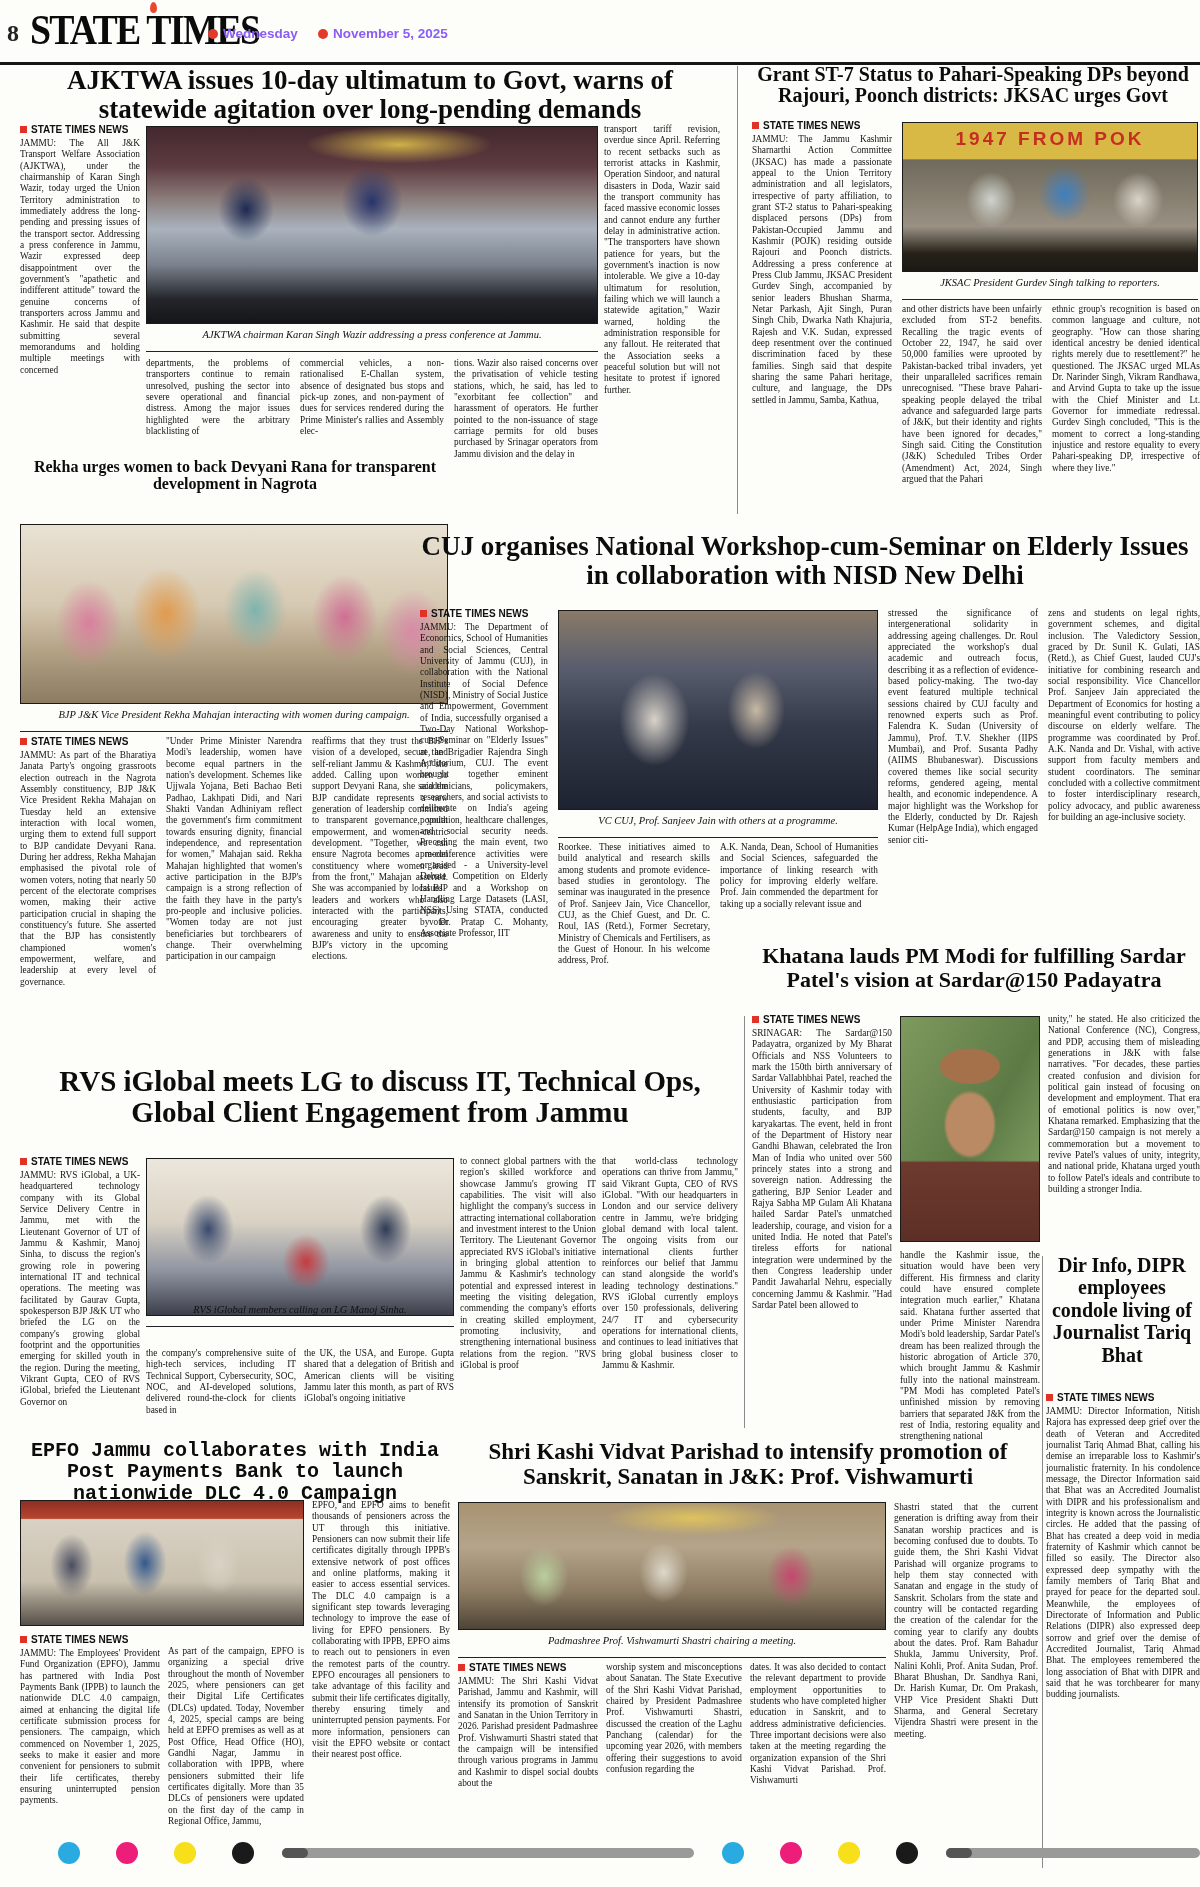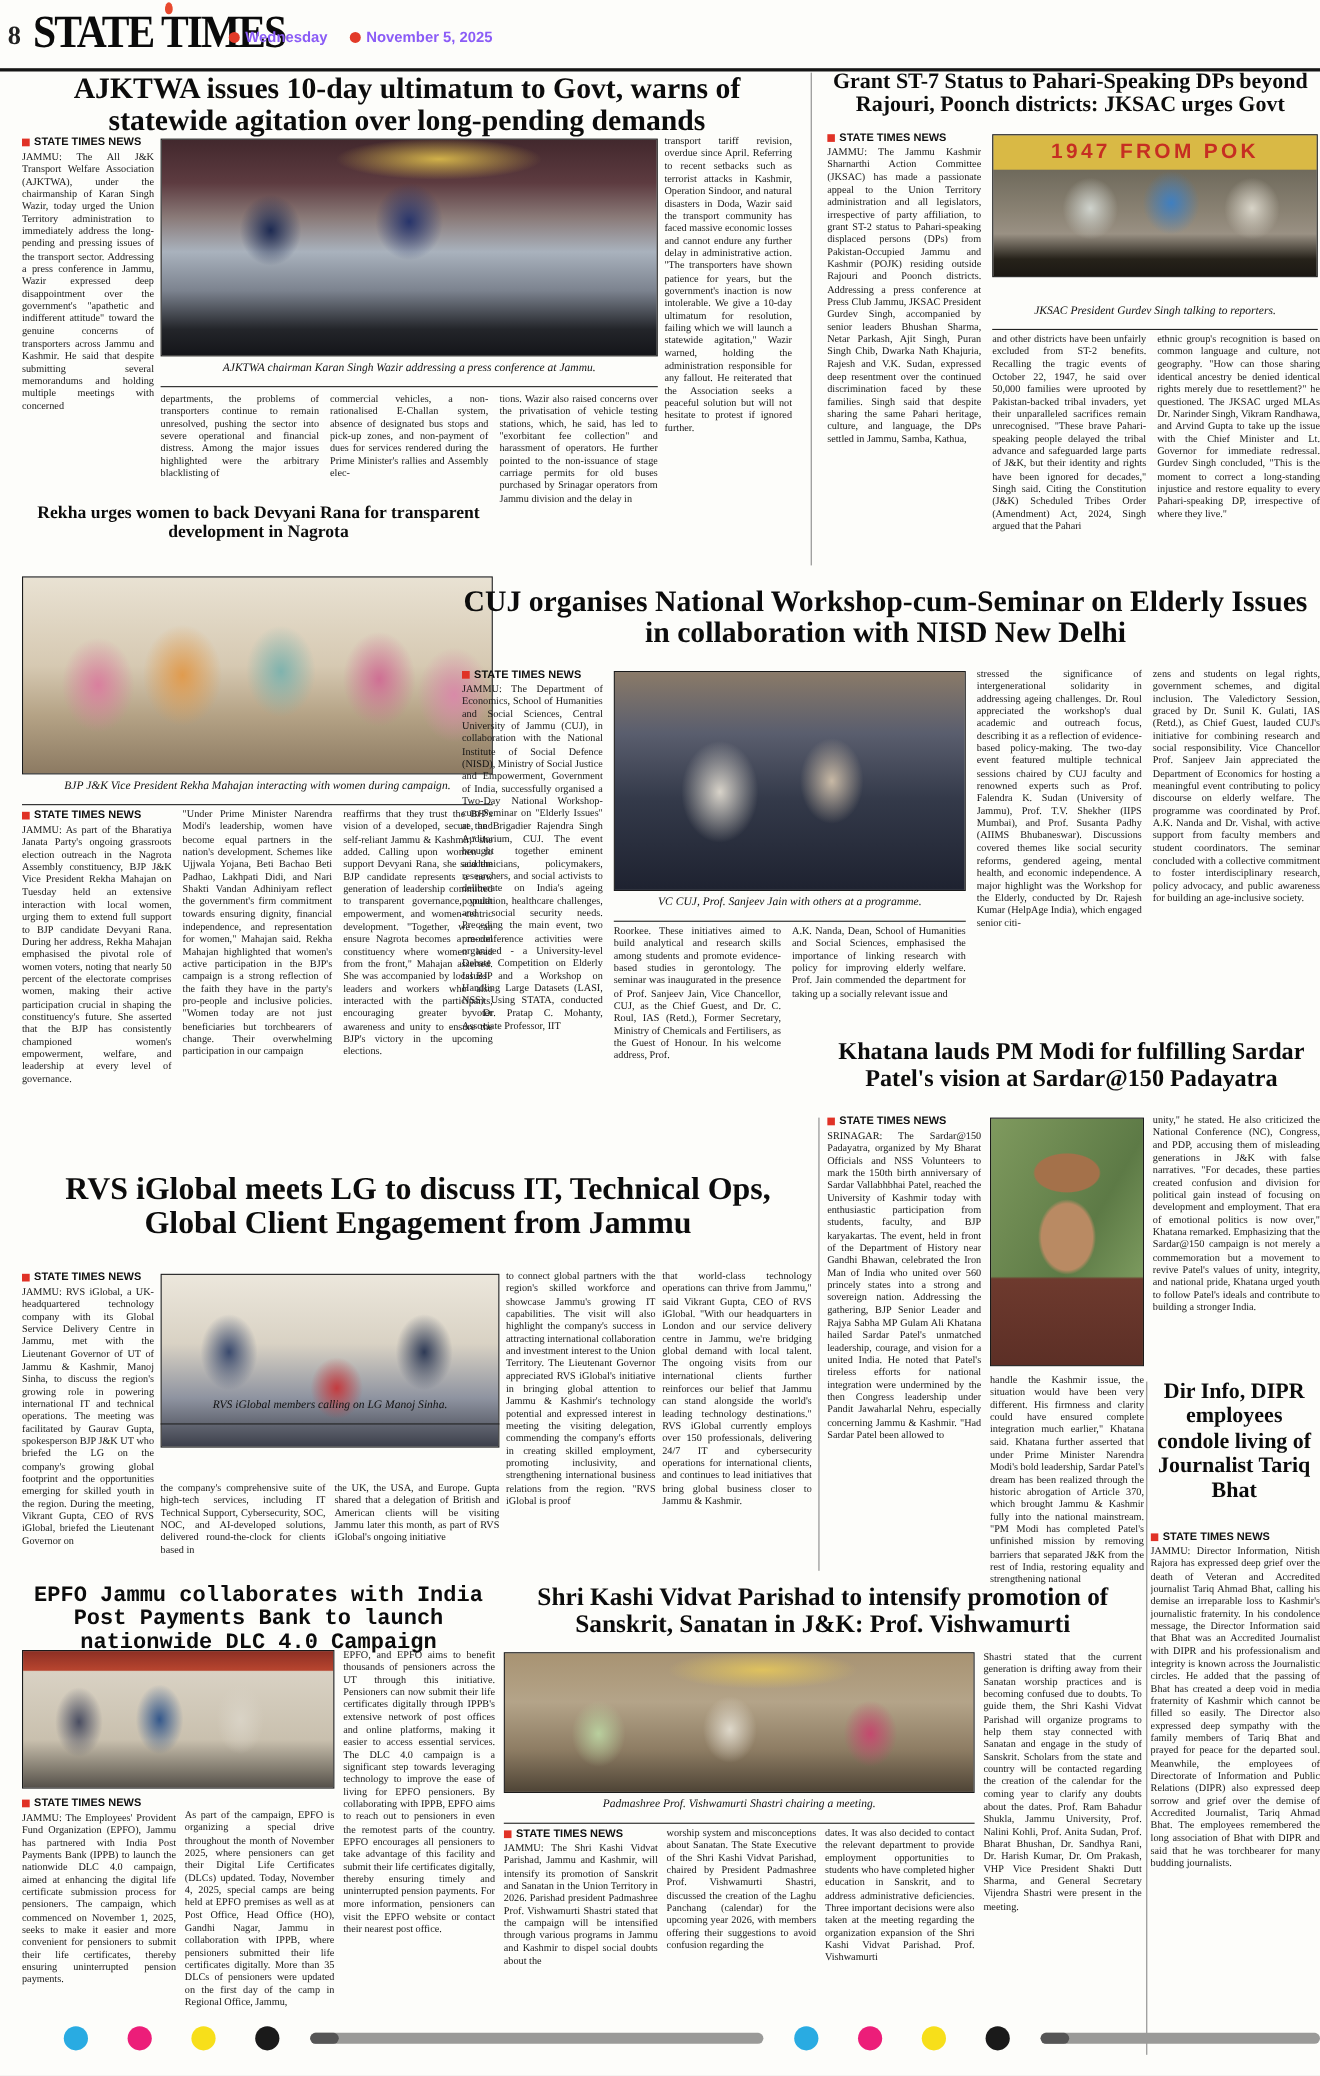--- a/index.html
+++ b/index.html
@@ -115,21 +115,21 @@
 
   <section>
     <h2 class="hl" style="left:750px;top:64px;width:446px;font-size:20px;">Grant ST-7 Status to Pahari-Speaking DPs beyond Rajouri, Poonch districts: JKSAC urges Govt</h2>
     <div class="col" style="left:752px;top:120px;width:140px;height:392px;">
       <div class="byline">
           <span class="bsq"></span>
           <span>STATE TIMES NEWS</span>
         </div>
       <span>JAMMU: The Jammu Kashmir Sharnarthi Action Committee (JKSAC) has made a passionate appeal to the Union Territory administration and all legislators, irrespective of party affiliation, to grant ST-2 status to Pahari-speaking displaced persons (DPs) from Pakistan-Occupied Jammu and Kashmir (POJK) residing outside Rajouri and Poonch districts. Addressing a press conference at Press Club Jammu, JKSAC President Gurdev Singh, accompanied by senior leaders Bhushan Sharma, Netar Parkash, Ajit Singh, Puran Singh Chib, Dwarka Nath Khajuria, Rajesh and V.K. Sudan, expressed deep resentment over the continued discrimination faced by these families. Singh said that despite sharing the same Pahari heritage, culture, and language, the DPs settled in Jammu, Samba, Kathua,</span>
     </div>
-    <div class="ph ph-b" style="left:902px;top:122px;width:296px;height:130px;">
+    <div class="ph ph-b" style="left:902px;top:122px;width:296px;height:150px;">
       <span class="pok">1947 FROM POK</span>
     </div>
     <div class="cap" style="left:902px;top:274px;width:296px;height:22px;">JKSAC President Gurdev Singh talking to reporters.</div>
     <div class="col" style="left:902px;top:304px;width:140px;height:208px;">and other districts have been unfairly excluded from ST-2 benefits. Recalling the tragic events of October 22, 1947, he said over 50,000 families were uprooted by Pakistan-backed tribal invaders, yet their unparalleled sacrifices remain unrecognised. "These brave Pahari-speaking people delayed the tribal advance and safeguarded large parts of J&amp;K, but their identity and rights have been ignored for decades," Singh said. Citing the Constitution (J&amp;K) Scheduled Tribes Order (Amendment) Act, 2024, Singh argued that the Pahari</div>
     <div class="col" style="left:1052px;top:304px;width:148px;height:208px;">ethnic group's recognition is based on common language and culture, not geography. "How can those sharing identical ancestry be denied identical rights merely due to resettlement?" he questioned. The JKSAC urged MLAs Dr. Narinder Singh, Vikram Randhawa, and Arvind Gupta to take up the issue with the Chief Minister and Lt. Governor for immediate redressal. Gurdev Singh concluded, "This is the moment to correct a long-standing injustice and restore equality to every Pahari-speaking DP, irrespective of where they live."</div>
   </section>
 
   <section>
     <h2 class="hl" style="left:22px;top:458px;width:426px;font-size:16px;">Rekha urges women to back Devyani Rana for transparent development in Nagrota</h2>
     <div class="ph ph-c" style="left:20px;top:524px;width:428px;height:180px;"></div>
@@ -150,21 +150,21 @@
     <div class="col" style="left:420px;top:608px;width:128px;height:398px;">
       <div class="byline">
           <span class="bsq"></span>
           <span>STATE TIMES NEWS</span>
         </div>
       <span>JAMMU: The Department of Economics, School of Humanities and Social Sciences, Central University of Jammu (CUJ), in collaboration with the National Institute of Social Defence (NISD), Ministry of Social Justice and Empowerment, Government of India, successfully organised a Two-Day National Workshop-cum-Seminar on "Elderly Issues" at the Brigadier Rajendra Singh Auditorium, CUJ. The event brought together eminent academicians, policymakers, researchers, and social activists to deliberate on India's ageing population, healthcare challenges, and social security needs. Preceding the main event, two pre-conference activities were organised - a University-level Debate Competition on Elderly Issues and a Workshop on Handling Large Datasets (LASI, NSS) Using STATA, conducted by Dr. Pratap C. Mohanty, Associate Professor, IIT</span>
     </div>
     <div class="ph ph-d" style="left:558px;top:610px;width:320px;height:200px;"></div>
     <div class="cap" style="left:558px;top:812px;width:320px;height:22px;">VC CUJ, Prof. Sanjeev Jain with others at a programme.</div>
     <div class="col" style="left:558px;top:842px;width:152px;height:164px;">Roorkee. These initiatives aimed to build analytical and research skills among students and promote evidence-based studies in gerontology. The seminar was inaugurated in the presence of Prof. Sanjeev Jain, Vice Chancellor, CUJ, as the Chief Guest, and Dr. C. Roul, IAS (Retd.), Former Secretary, Ministry of Chemicals and Fertilisers, as the Guest of Honour. In his welcome address, Prof.</div>
-    <div class="col" style="left:720px;top:842px;width:158px;height:164px;">A.K. Nanda, Dean, School of Humanities and Social Sciences, emphasised the importance of linking research with policy for improving elderly welfare. Prof. Jain commended the department for taking up a socially relevant issue and</div>
+    <div class="col" style="left:720px;top:842px;width:158px;height:164px;">A.K. Nanda, Dean, School of Humanities and Social Sciences, safeguarded the importance of linking research with policy for improving elderly welfare. Prof. Jain commended the department for taking up a socially relevant issue and</div>
     <div class="col" style="left:888px;top:608px;width:150px;height:330px;">stressed the significance of intergenerational solidarity in addressing ageing challenges. Dr. Roul appreciated the workshop's dual academic and outreach focus, describing it as a reflection of evidence-based policy-making. The two-day event featured multiple technical sessions chaired by CUJ faculty and renowned experts such as Prof. Falendra K. Sudan (University of Jammu), Prof. T.V. Shekher (IIPS Mumbai), and Prof. Susanta Padhy (AIIMS Bhubaneswar). Discussions covered themes like social security reforms, gendered ageing, mental health, and economic independence. A major highlight was the Workshop for the Elderly, conducted by Dr. Rajesh Kumar (HelpAge India), which engaged senior citi-</div>
     <div class="col" style="left:1048px;top:608px;width:152px;height:330px;">zens and students on legal rights, government schemes, and digital inclusion. The Valedictory Session, graced by Dr. Sunil K. Gulati, IAS (Retd.), as Chief Guest, lauded CUJ's initiative for combining research and social responsibility. Vice Chancellor Prof. Sanjeev Jain appreciated the Department of Economics for hosting a meaningful event contributing to policy discourse on elderly welfare. The programme was coordinated by Prof. A.K. Nanda and Dr. Vishal, with active support from faculty members and student coordinators. The seminar concluded with a collective commitment to foster interdisciplinary research, policy advocacy, and public awareness for building an age-inclusive society.</div>
   </section>
 
   <section>
     <h2 class="hl" style="left:748px;top:944px;width:452px;font-size:22px;">Khatana lauds PM Modi for fulfilling Sardar Patel's vision at Sardar@150 Padayatra</h2>
     <div class="col" style="left:752px;top:1014px;width:140px;height:446px;">
       <div class="byline">
           <span class="bsq"></span>
           <span>STATE TIMES NEWS</span>
@@ -179,21 +179,21 @@
   <section>
     <h2 class="hl" style="left:30px;top:1066px;width:700px;font-size:29px;">RVS iGlobal meets LG to discuss IT, Technical Ops, Global Client Engagement from Jammu</h2>
     <div class="col" style="left:20px;top:1156px;width:120px;height:272px;">
       <div class="byline">
           <span class="bsq"></span>
           <span>STATE TIMES NEWS</span>
         </div>
       <span>JAMMU: RVS iGlobal, a UK-headquartered technology company with its Global Service Delivery Centre in Jammu, met with the Lieutenant Governor of UT of Jammu &amp; Kashmir, Manoj Sinha, to discuss the region's growing role in powering international IT and technical operations. The meeting was facilitated by Gaurav Gupta, spokesperson BJP J&amp;K UT who briefed the LG on the company's growing global footprint and the opportunities emerging for skilled youth in the region. During the meeting, Vikrant Gupta, CEO of RVS iGlobal, briefed the Lieutenant Governor on</span>
     </div>
     <div class="ph ph-e" style="left:146px;top:1158px;width:308px;height:158px;"></div>
-    <div class="cap" style="left:146px;top:1269px;width:308px;height:22px;font-style:italic;">RVS iGlobal members calling on LG Manoj Sinha.</div>
+    <div class="cap" style="left:146px;top:1301px;width:308px;height:22px;font-style:italic;">RVS iGlobal members calling on LG Manoj Sinha.</div>
     <div class="col" style="left:146px;top:1348px;width:150px;height:80px;">the company's comprehensive suite of high-tech services, including IT Technical Support, Cybersecurity, SOC, NOC, and AI-developed solutions, delivered round-the-clock for clients based in</div>
     <div class="col" style="left:304px;top:1348px;width:150px;height:80px;">the UK, the USA, and Europe. Gupta shared that a delegation of British and American clients will be visiting Jammu later this month, as part of RVS iGlobal's ongoing initiative</div>
     <div class="col" style="left:460px;top:1156px;width:136px;height:272px;">to connect global partners with the region's skilled workforce and showcase Jammu's growing IT capabilities. The visit will also highlight the company's success in attracting international collaboration and investment interest to the Union Territory. The Lieutenant Governor appreciated RVS iGlobal's initiative in bringing global attention to Jammu &amp; Kashmir's technology potential and expressed interest in meeting the visiting delegation, commending the company's efforts in creating skilled employment, promoting inclusivity, and strengthening international business relations from the region. "RVS iGlobal is proof</div>
     <div class="col" style="left:602px;top:1156px;width:136px;height:272px;">that world-class technology operations can thrive from Jammu," said Vikrant Gupta, CEO of RVS iGlobal. "With our headquarters in London and our service delivery centre in Jammu, we're bridging global demand with local talent. The ongoing visits from our international clients further reinforces our belief that Jammu can stand alongside the world's leading technology destinations." RVS iGlobal currently employs over 150 professionals, delivering 24/7 IT and cybersecurity operations for international clients, and continues to lead initiatives that bring global business closer to Jammu &amp; Kashmir.</div>
   </section>
 
   <div class="vrule" style="left:744px;top:1016px;height:412px;"></div>
 
   <section>
     <h2 class="hl" style="left:1046px;top:1254px;width:152px;font-size:20px;line-height:1.12;">Dir Info, DIPR employees condole living of Journalist Tariq Bhat</h2>

